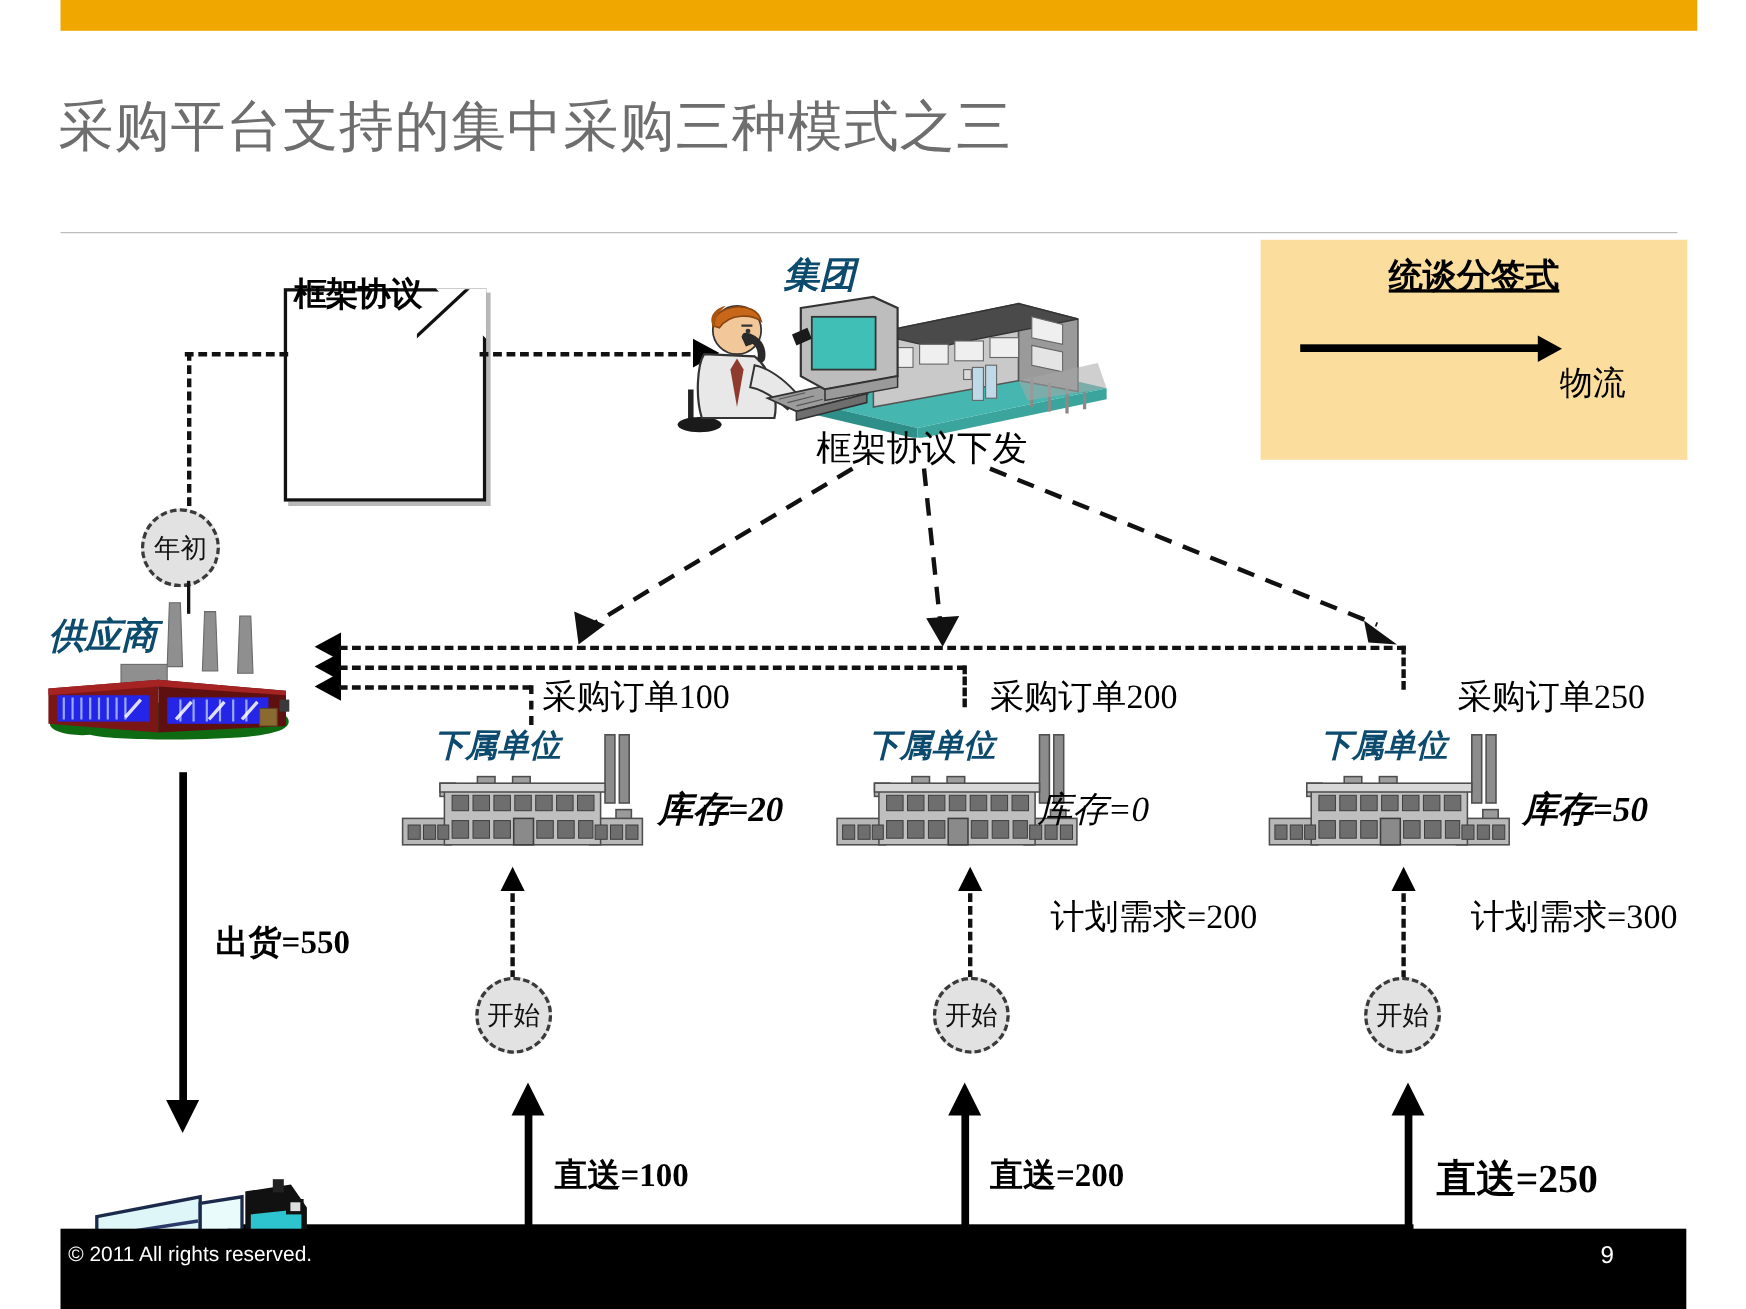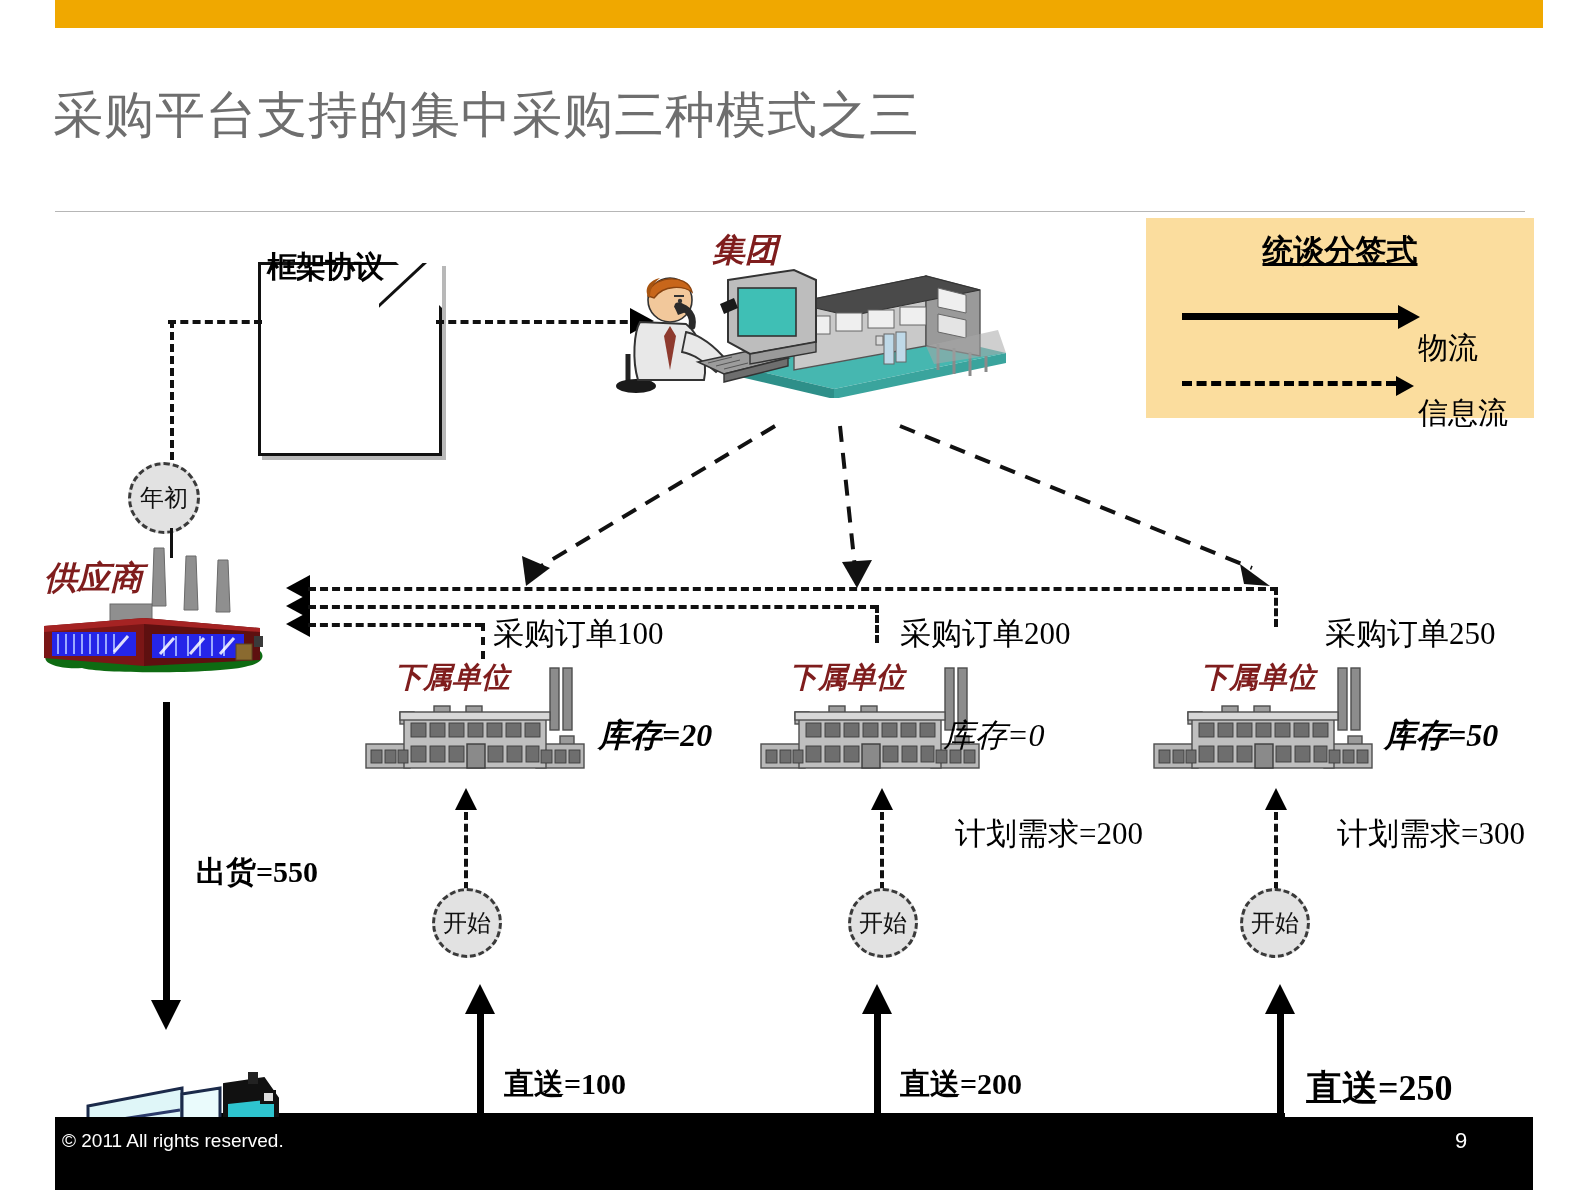--- a/index.html
+++ b/index.html
@@ -109,26 +109,26 @@
     position: absolute;
     right: -18px; top: -10px;
     border-left: 18px solid #000;
     border-top: 10px solid transparent;
     border-bottom: 10px solid transparent;
   }
   
   .txt { position: absolute; white-space: nowrap; }
   .cn-serif { font-family: "Liberation Serif", serif; }
   .orange-italic {
-    color: #7f1d1d;
+    color: #0c4a6e;
     font-weight: bold;
     font-style: italic;
     font-family: Liberation Sans, sans-serif;
   }
-  .black-bold { color: #000; font-weight: bold; margin-top: 16px; }
+  .black-bold { color: #000; font-weight: bold; }
   .black-plain { color: #000; }
   .italic-serif { font-style: italic; font-family: "Liberation Serif", serif; color:#000; }
   
   .doc {
     position: absolute;
     left: 258px;
     top: 262px;
     width: 178px;
     height: 188px;
     background: #ffffff;
@@ -257,24 +257,20 @@
   <div class="top-bar"></div>
   <div class="slide-title">采购平台支持的集中采购三种模式之三</div>
   <div class="title-rule"></div>
 
   <div class="legend-box">
     <div class="legend-title">统谈分签式</div>
     <div class="legend-row r1">
       <div class="legend-arrow-solid"></div>
       <div class="legend-label">物流</div>
     </div>
-    <div class="legend-row r2">
-      <div class="legend-arrow-dash"></div>
-      <div class="legend-label">信息流</div>
-    </div>
   </div>
 
   <div class="doc">
     <div class="doc-fold"></div>
     <div class="doc-fold-line"></div>
     <div class="doc-title">框架协议</div>
   </div>
 
   <div class="dash-h" style="left:168px; top:320px; width:94px;"></div>
   <div class="dash-v" style="left:170px; top:320px; height:152px;"></div>
@@ -360,20 +356,21 @@
 
   <div class="art" style="left:718px; top:268px;">
     <svg width="110" height="110" viewBox="0 0 110 110">
       <polygon points="10,12 76,2 98,12 98,74 32,86 10,74" fill="#BDBDBD" stroke="#333" stroke-width="2"></polygon>
       <rect x="20" y="20" width="58" height="48" fill="#3FBFB5" stroke="#333" stroke-width="1.6"></rect>
       <polygon points="32,86 98,74 98,84 32,96" fill="#9A9A9A" stroke="#333" stroke-width="1.4"></polygon>
       <polygon points="2,36 16,30 20,40 6,46" fill="#1a1a1a"></polygon>
     </svg>
   </div>
 
+  <div class="txt cn-serif black-plain" style="left:742px; top:386px; font-size:32px;">框架协议下发</div>
 
   <div class="txt orange-italic" style="left:44px; top:556px; font-size:33px;">供应商</div>
 
   <div class="art" style="left:14px; top:540px;">
     <svg width="270" height="140" viewBox="0 0 270 140">
 
       <path d="M58 100 C40 98 26 104 34 114 C24 122 44 130 68 128 C86 134 210 134 234 126 C254 122 252 110 236 106 C236 98 214 94 196 98 Z" fill="#0E6B12"></path>
 
       <polygon points="140,8 150,8 152,66 138,66" fill="#8F8F8F" stroke="#6a6a6a" stroke-width="1"></polygon>
       <polygon points="172,16 182,16 184,70 170,70" fill="#8F8F8F" stroke="#6a6a6a" stroke-width="1"></polygon>

